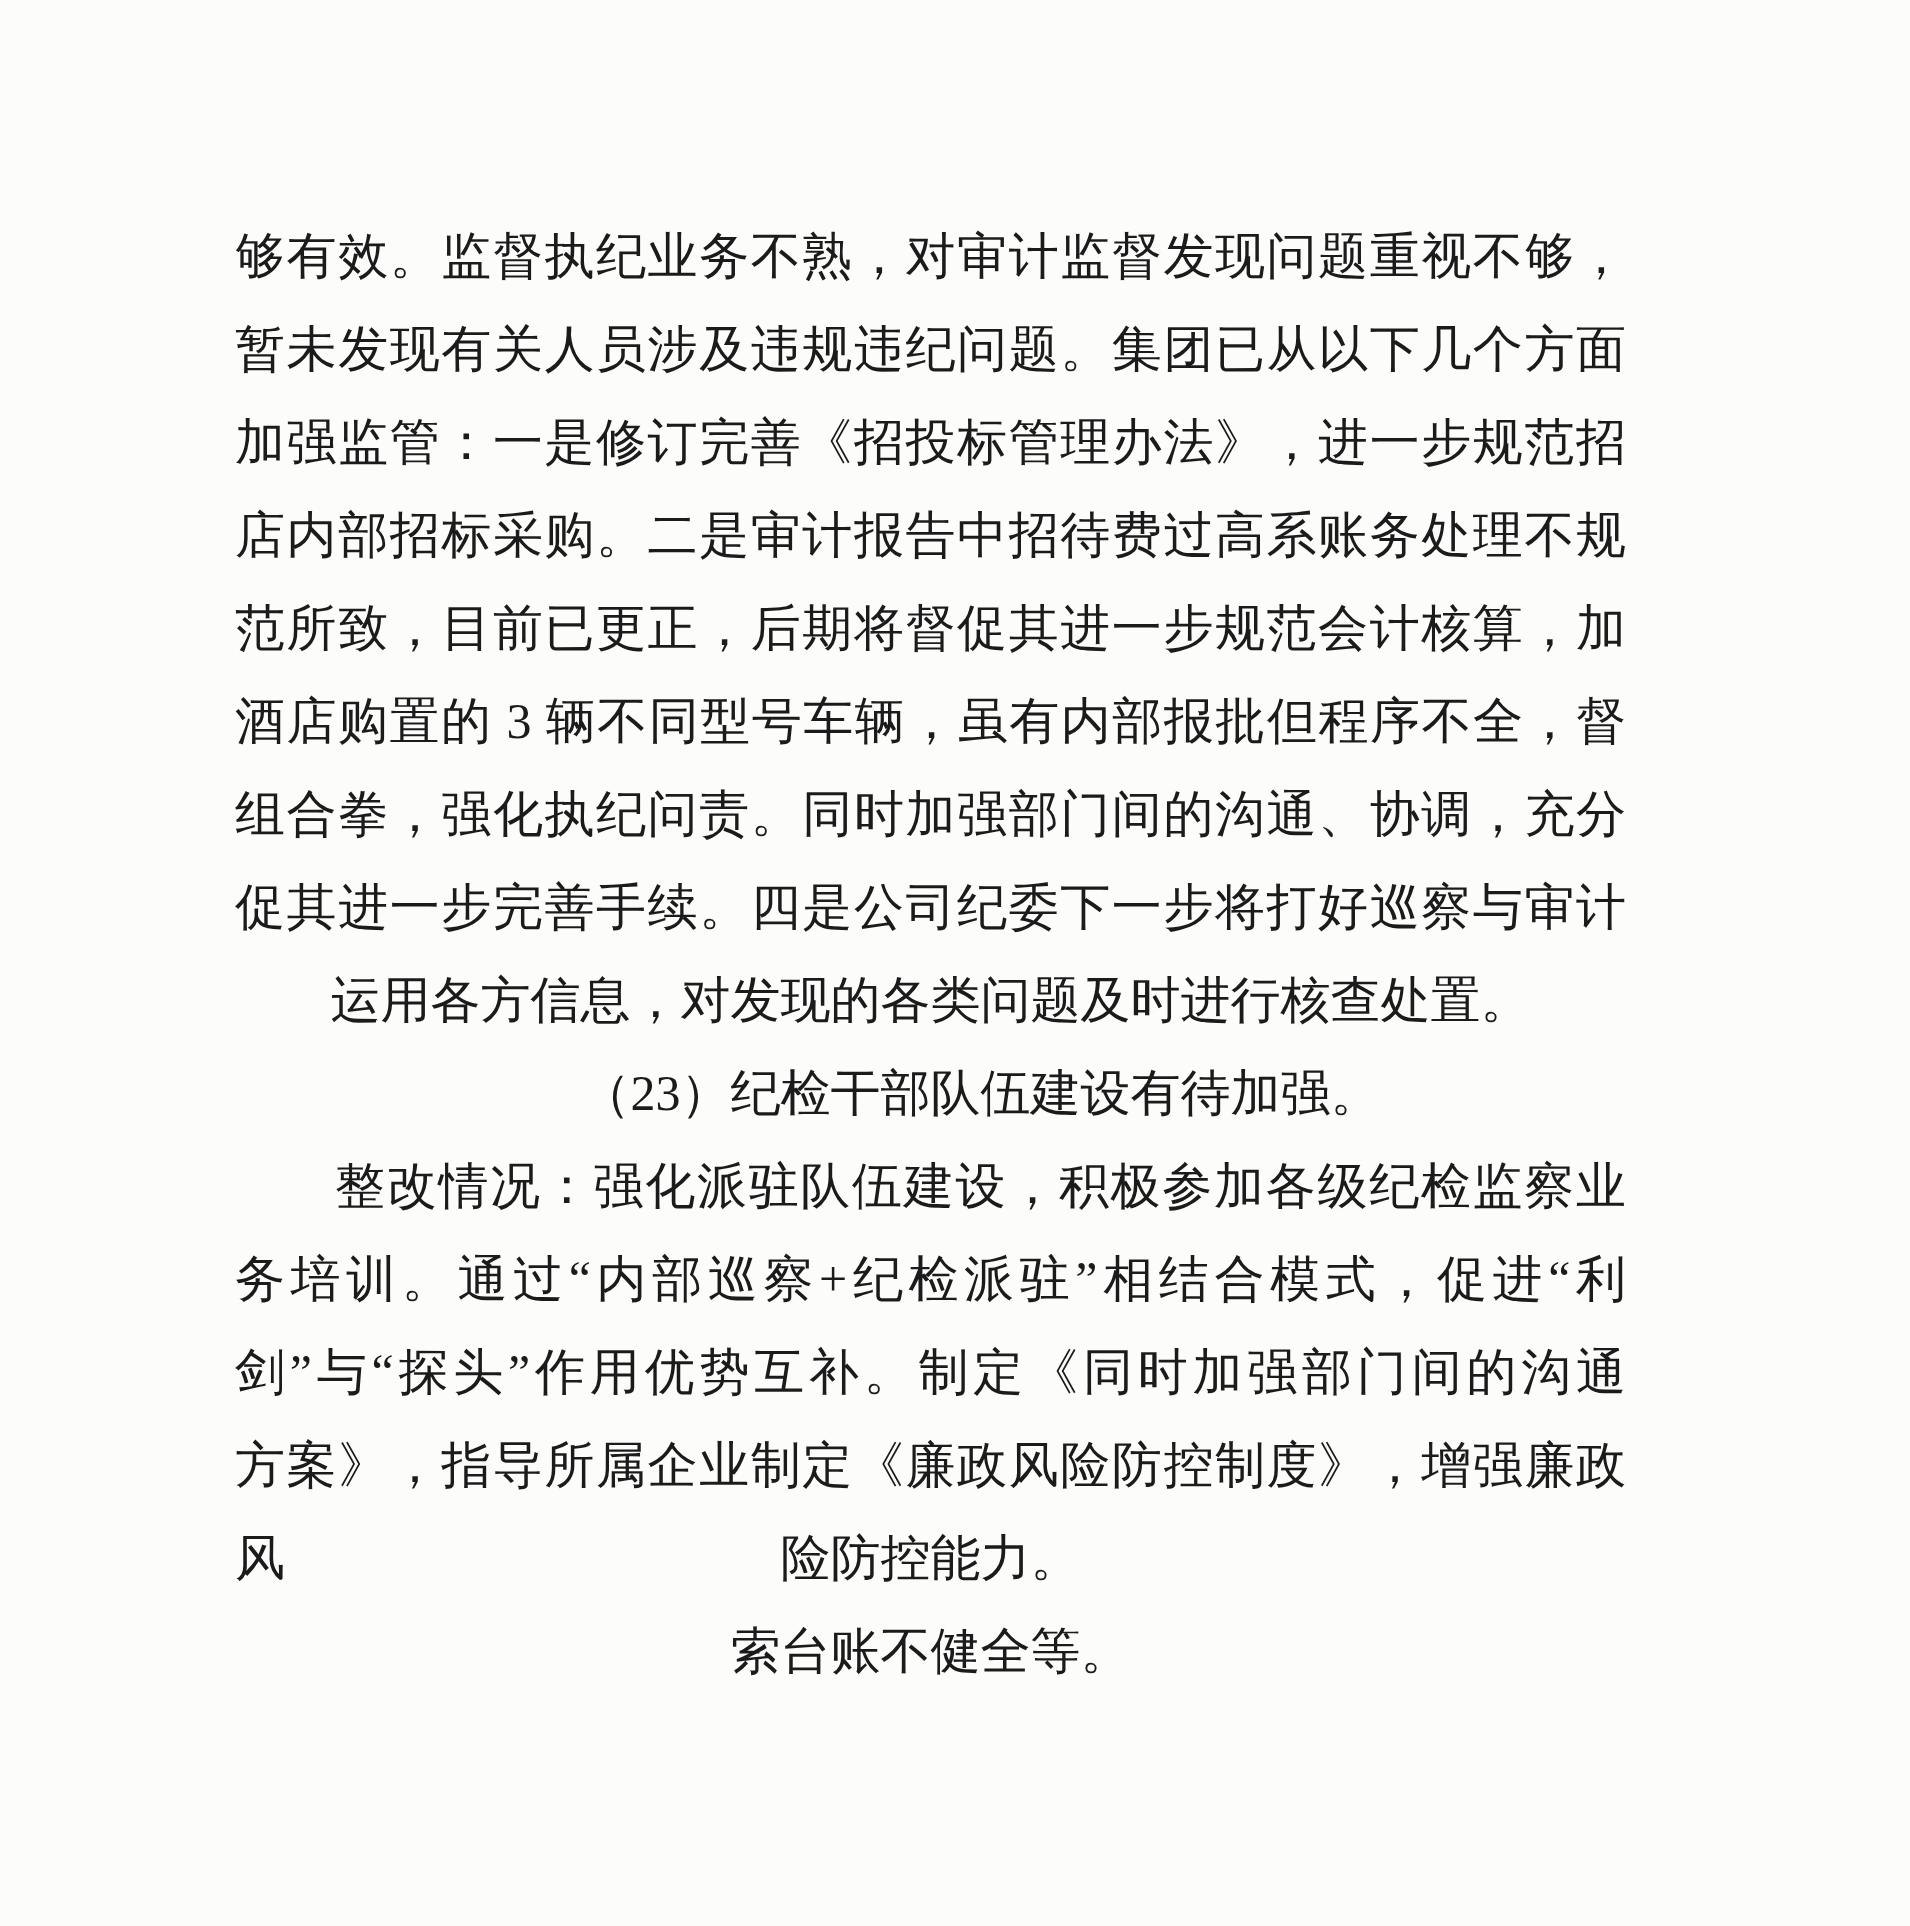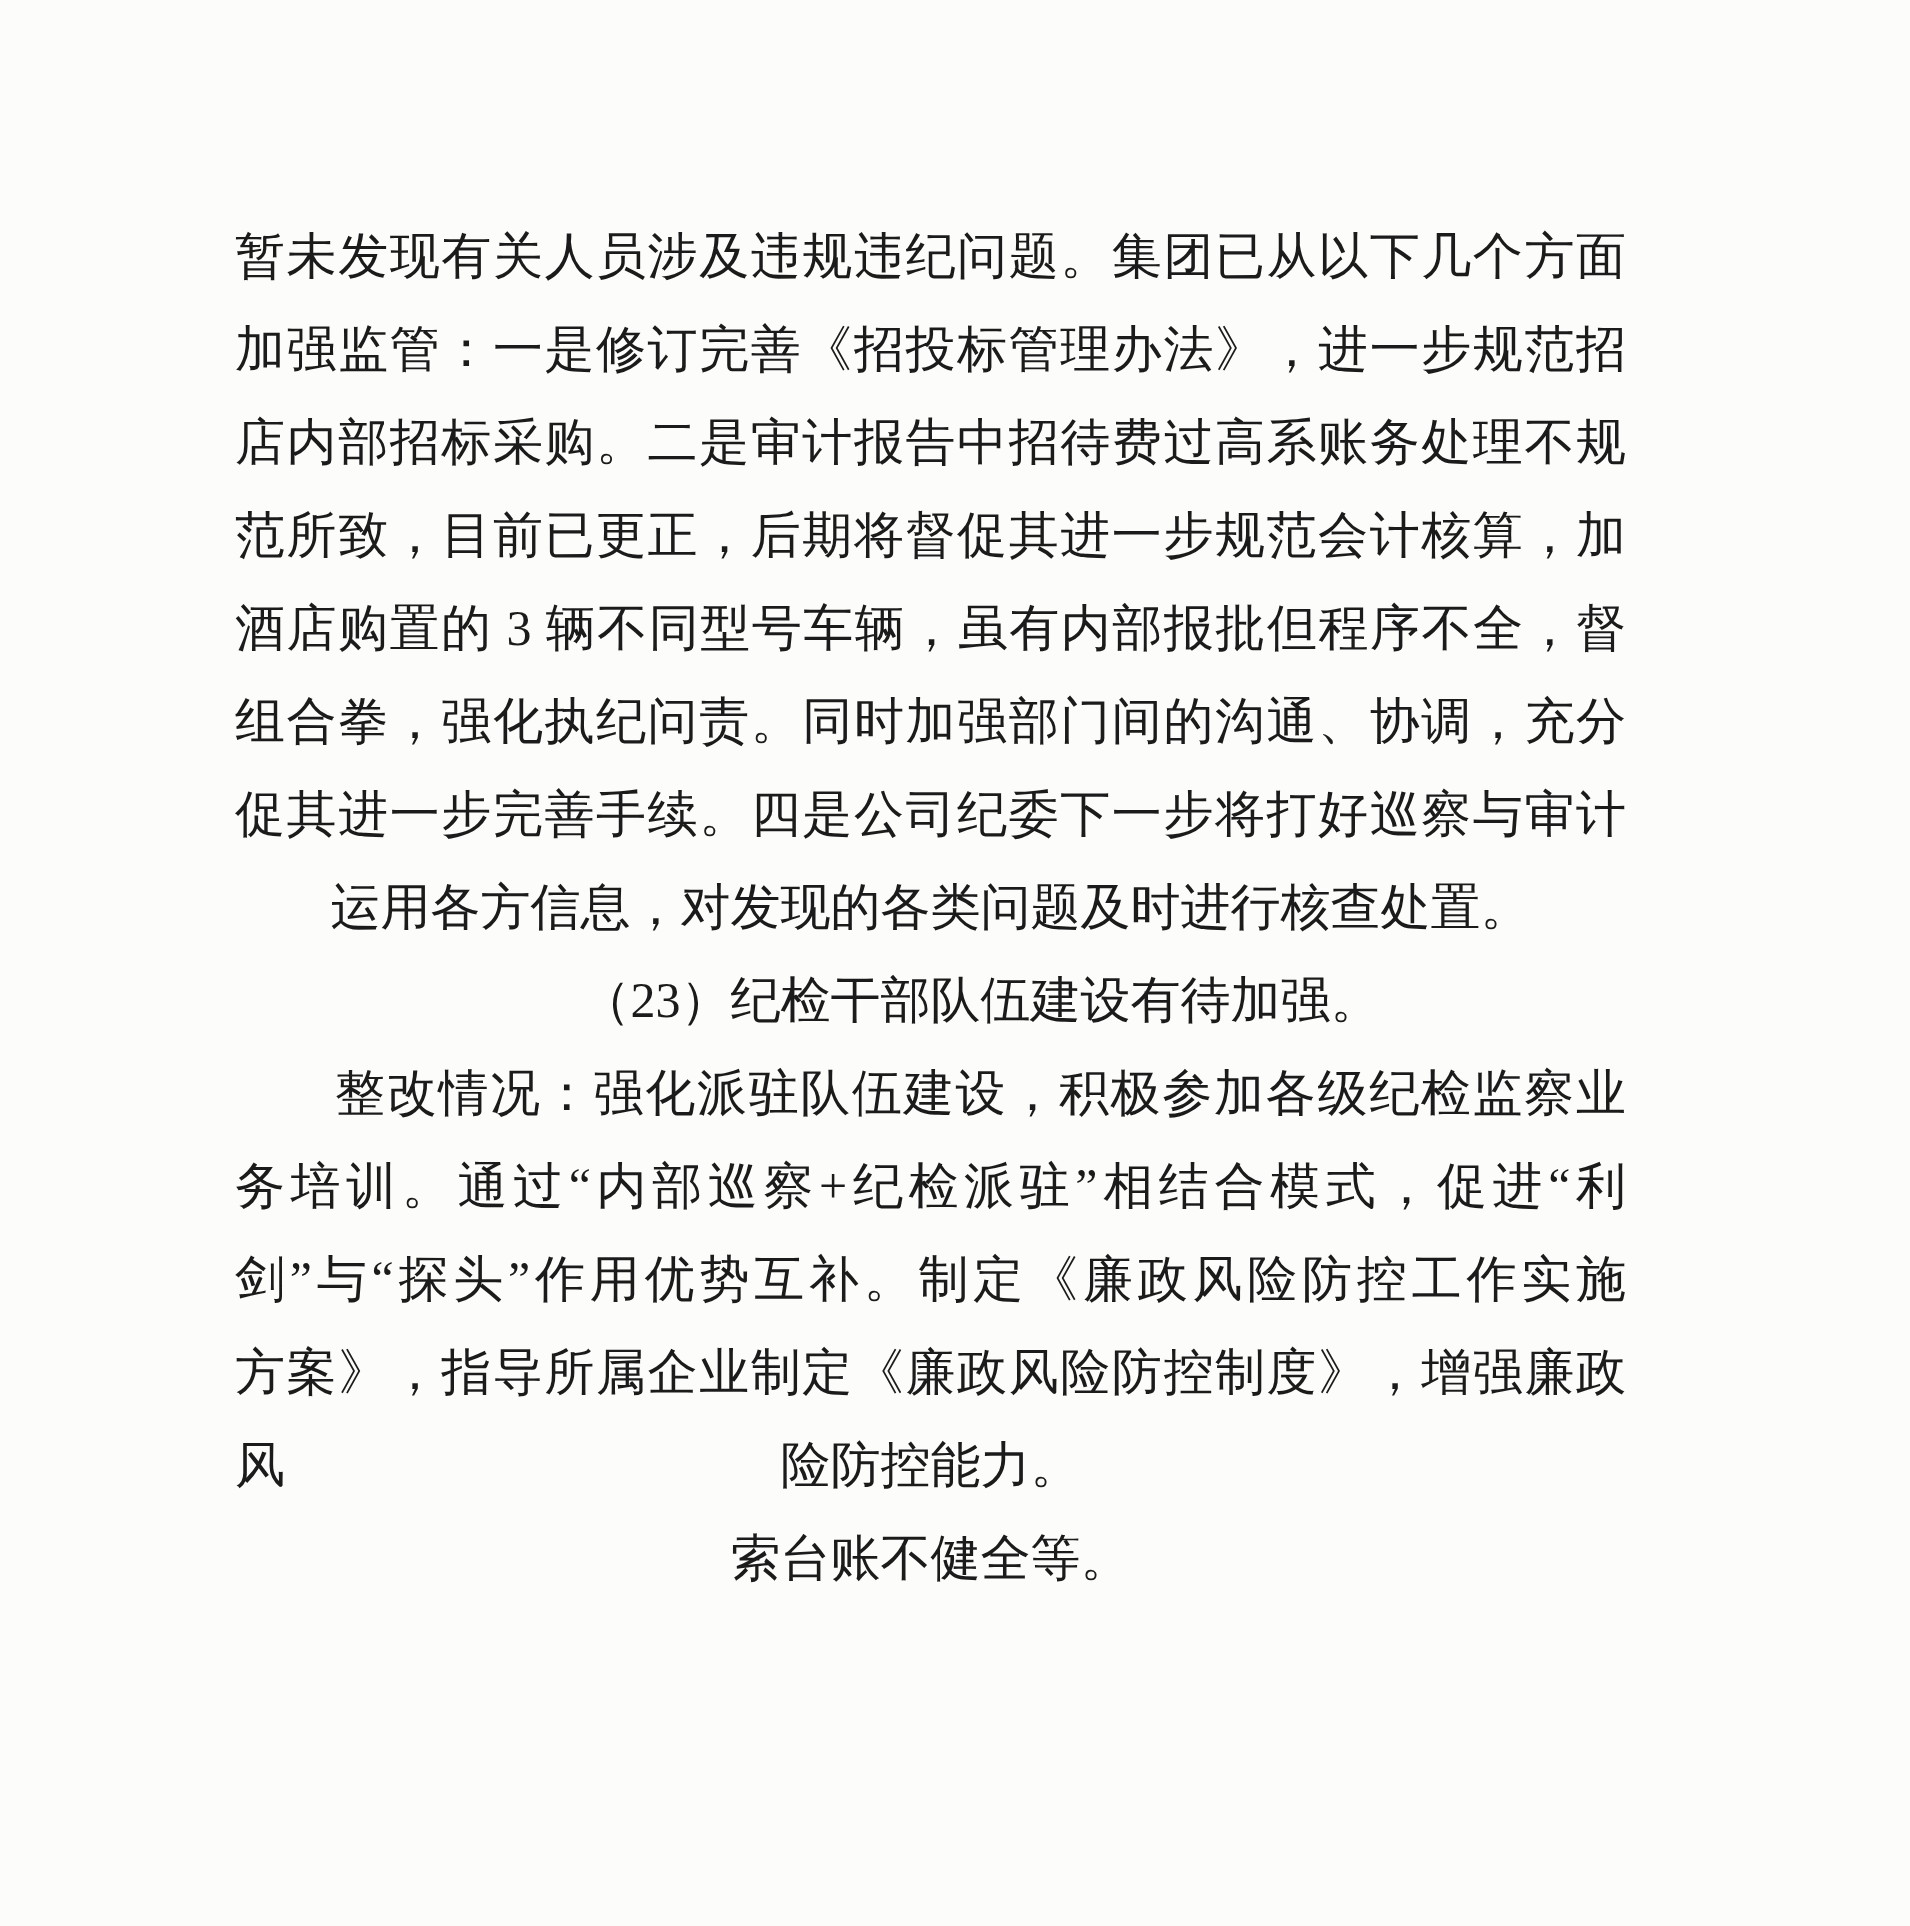--- a/index.html
+++ b/index.html
@@ -40,31 +40,32 @@
   }
   .line.indent {
     text-indent: 2em;
   }
 </style>
 </head>
 <body>
 
 <div class="page">
   <div class="text-block">
+      <div class="line fill">够有效。监督执纪业务不熟，对审计监督发现问题重视不够，</div>
       <div class="line fill">暂未发现有关人员涉及违规违纪问题。集团已从以下几个方面</div>
       <div class="line fill">加强监管：一是修订完善《招投标管理办法》，进一步规范招</div>
       <div class="line fill">店内部招标采购。二是审计报告中招待费过高系账务处理不规</div>
       <div class="line fill">范所致，目前已更正，后期将督促其进一步规范会计核算，加</div>
       <div class="line fill">酒店购置的 3 辆不同型号车辆，虽有内部报批但程序不全，督</div>
       <div class="line fill">组合拳，强化执纪问责。同时加强部门间的沟通、协调，充分</div>
       <div class="line fill">促其进一步完善手续。四是公司纪委下一步将打好巡察与审计</div>
       <div class="line">运用各方信息，对发现的各类问题及时进行核查处置。</div>
       <div class="line indent">（23）纪检干部队伍建设有待加强。</div>
       <div class="line fill indent">整改情况：强化派驻队伍建设，积极参加各级纪检监察业</div>
       <div class="line fill">务培训。通过“内部巡察+纪检派驻”相结合模式，促进“利</div>
-      <div class="line fill">剑”与“探头”作用优势互补。制定《廉政风险防控工作实施</div>
+      <div class="line fill">剑”与“探头”作用优势互补。制定《同时加强部门间的沟通</div>
       <div class="line fill">方案》，指导所属企业制定《廉政风险防控制度》，增强廉政风</div>
       <div class="line">险防控能力。</div>
       <div class="line">索台账不健全等。</div>
     </div>
 
 </div>
 
 
 </body></html>

